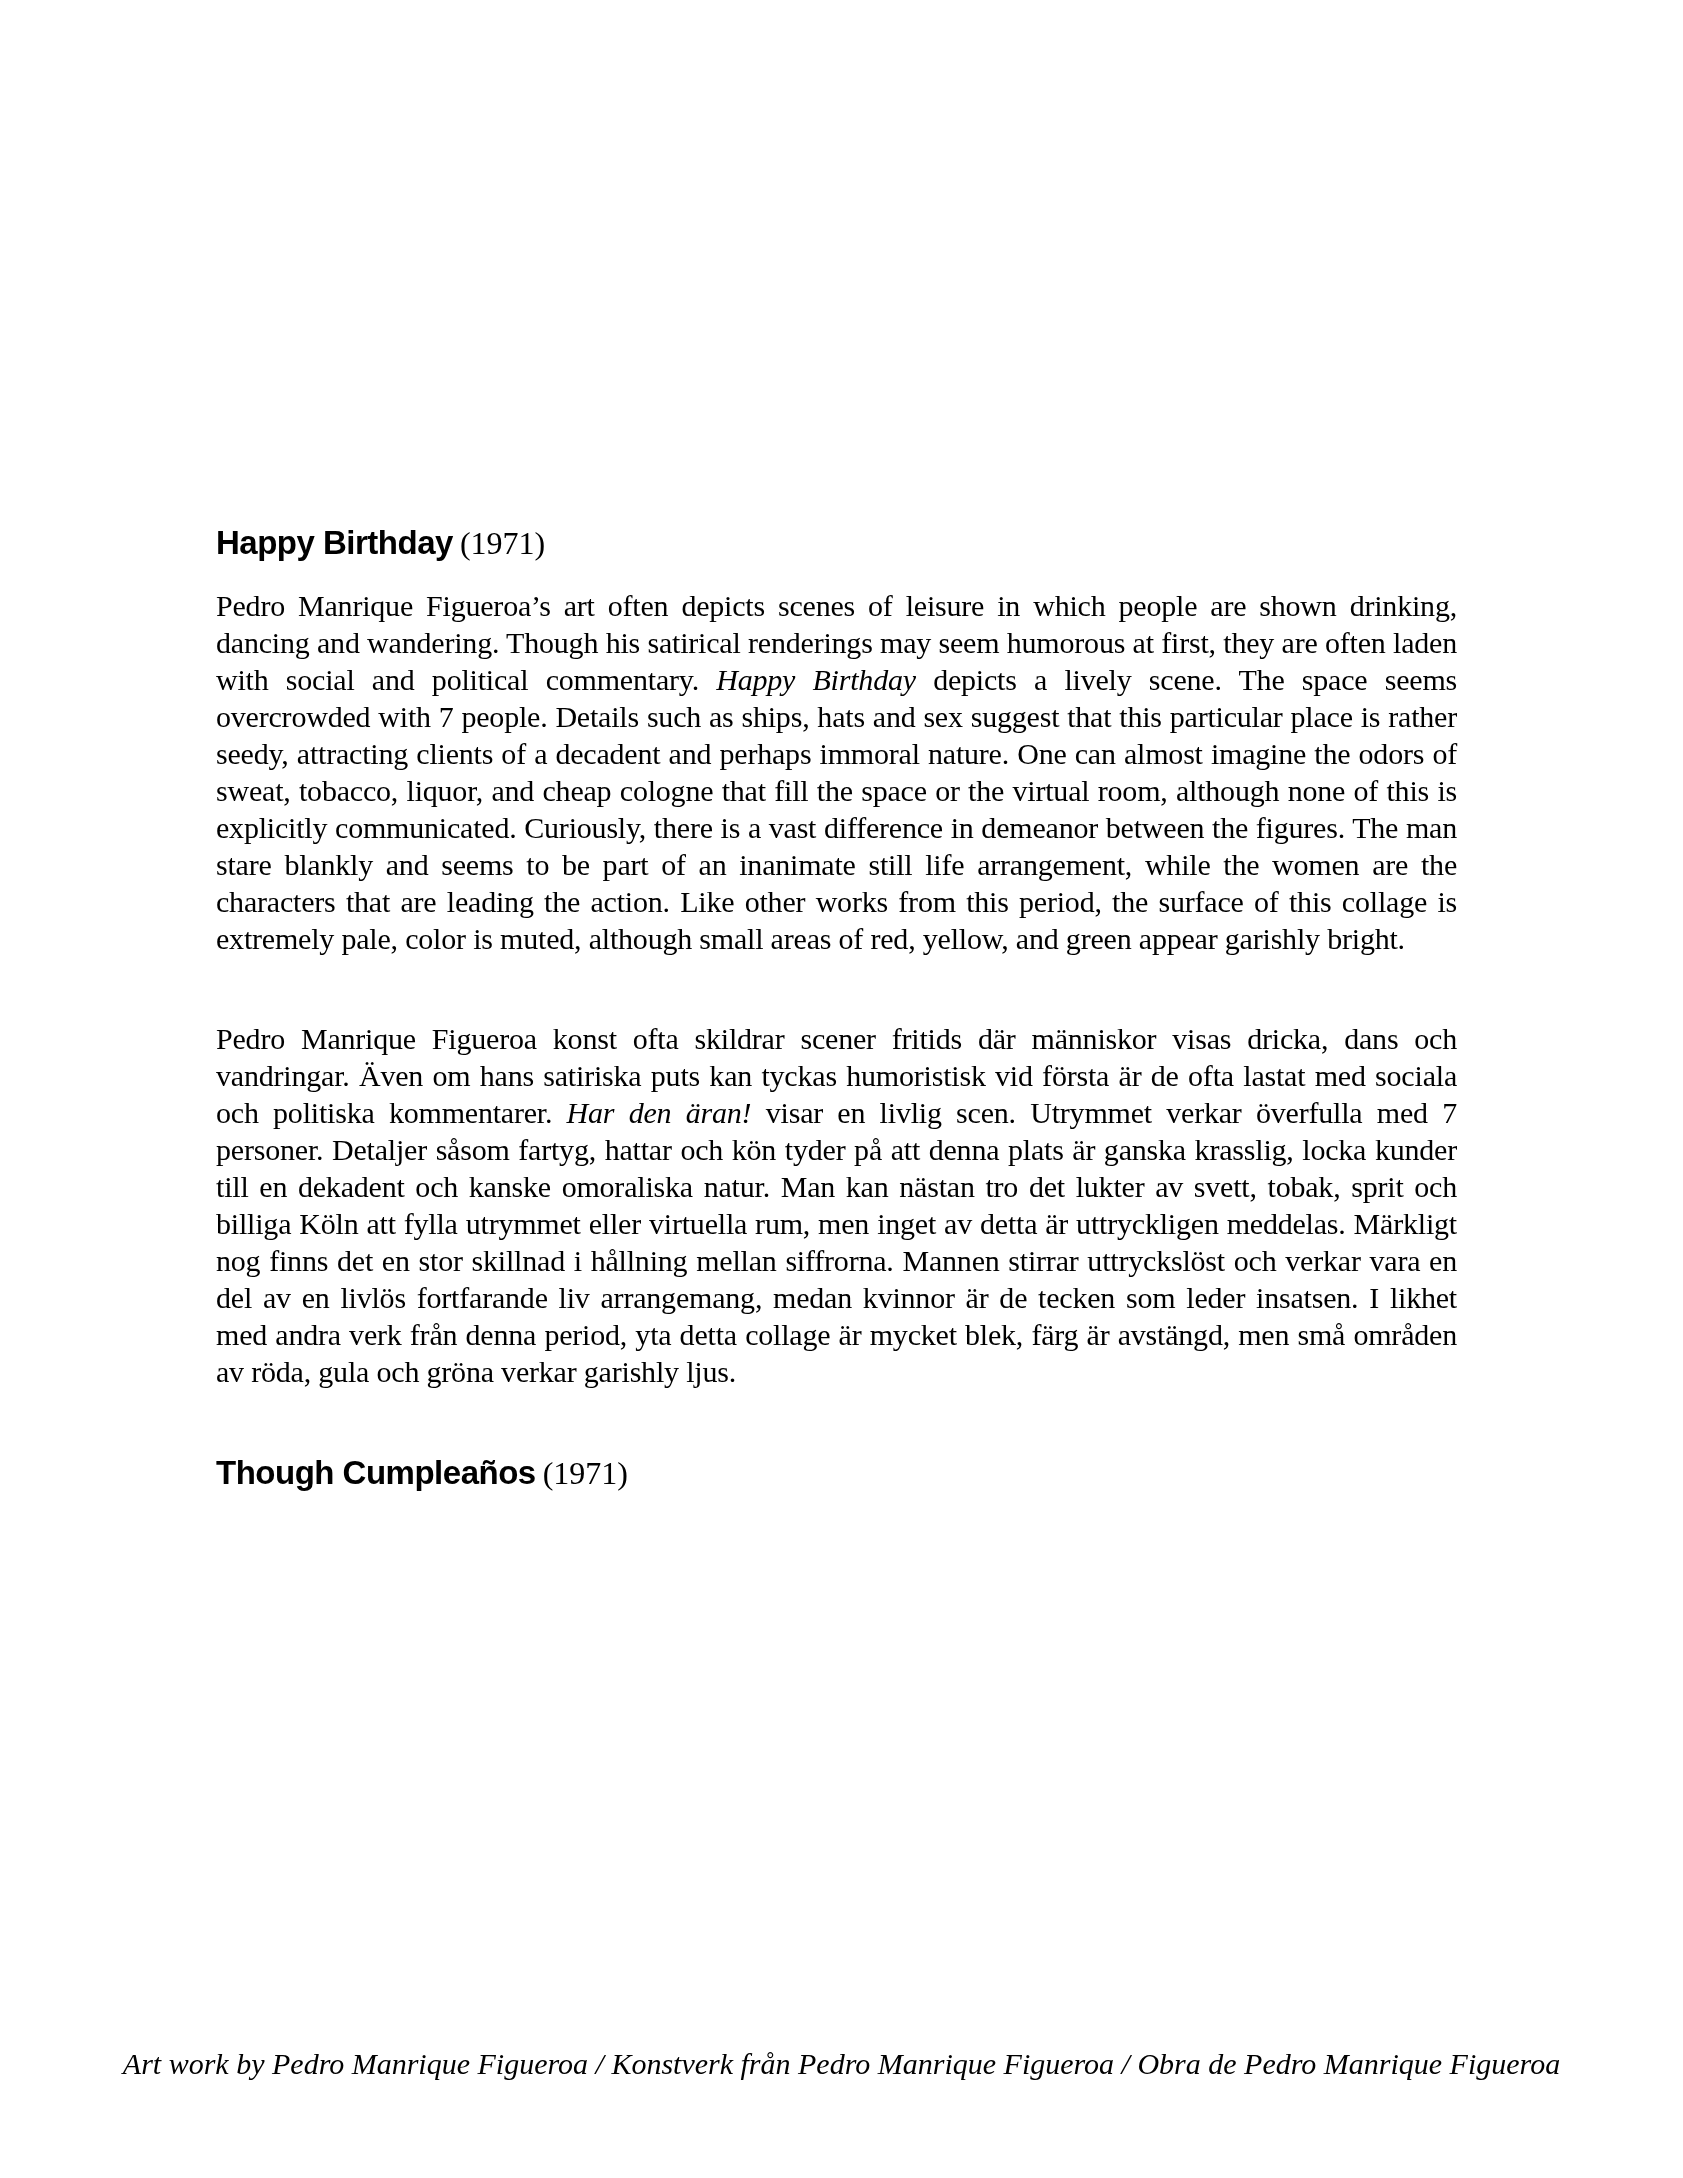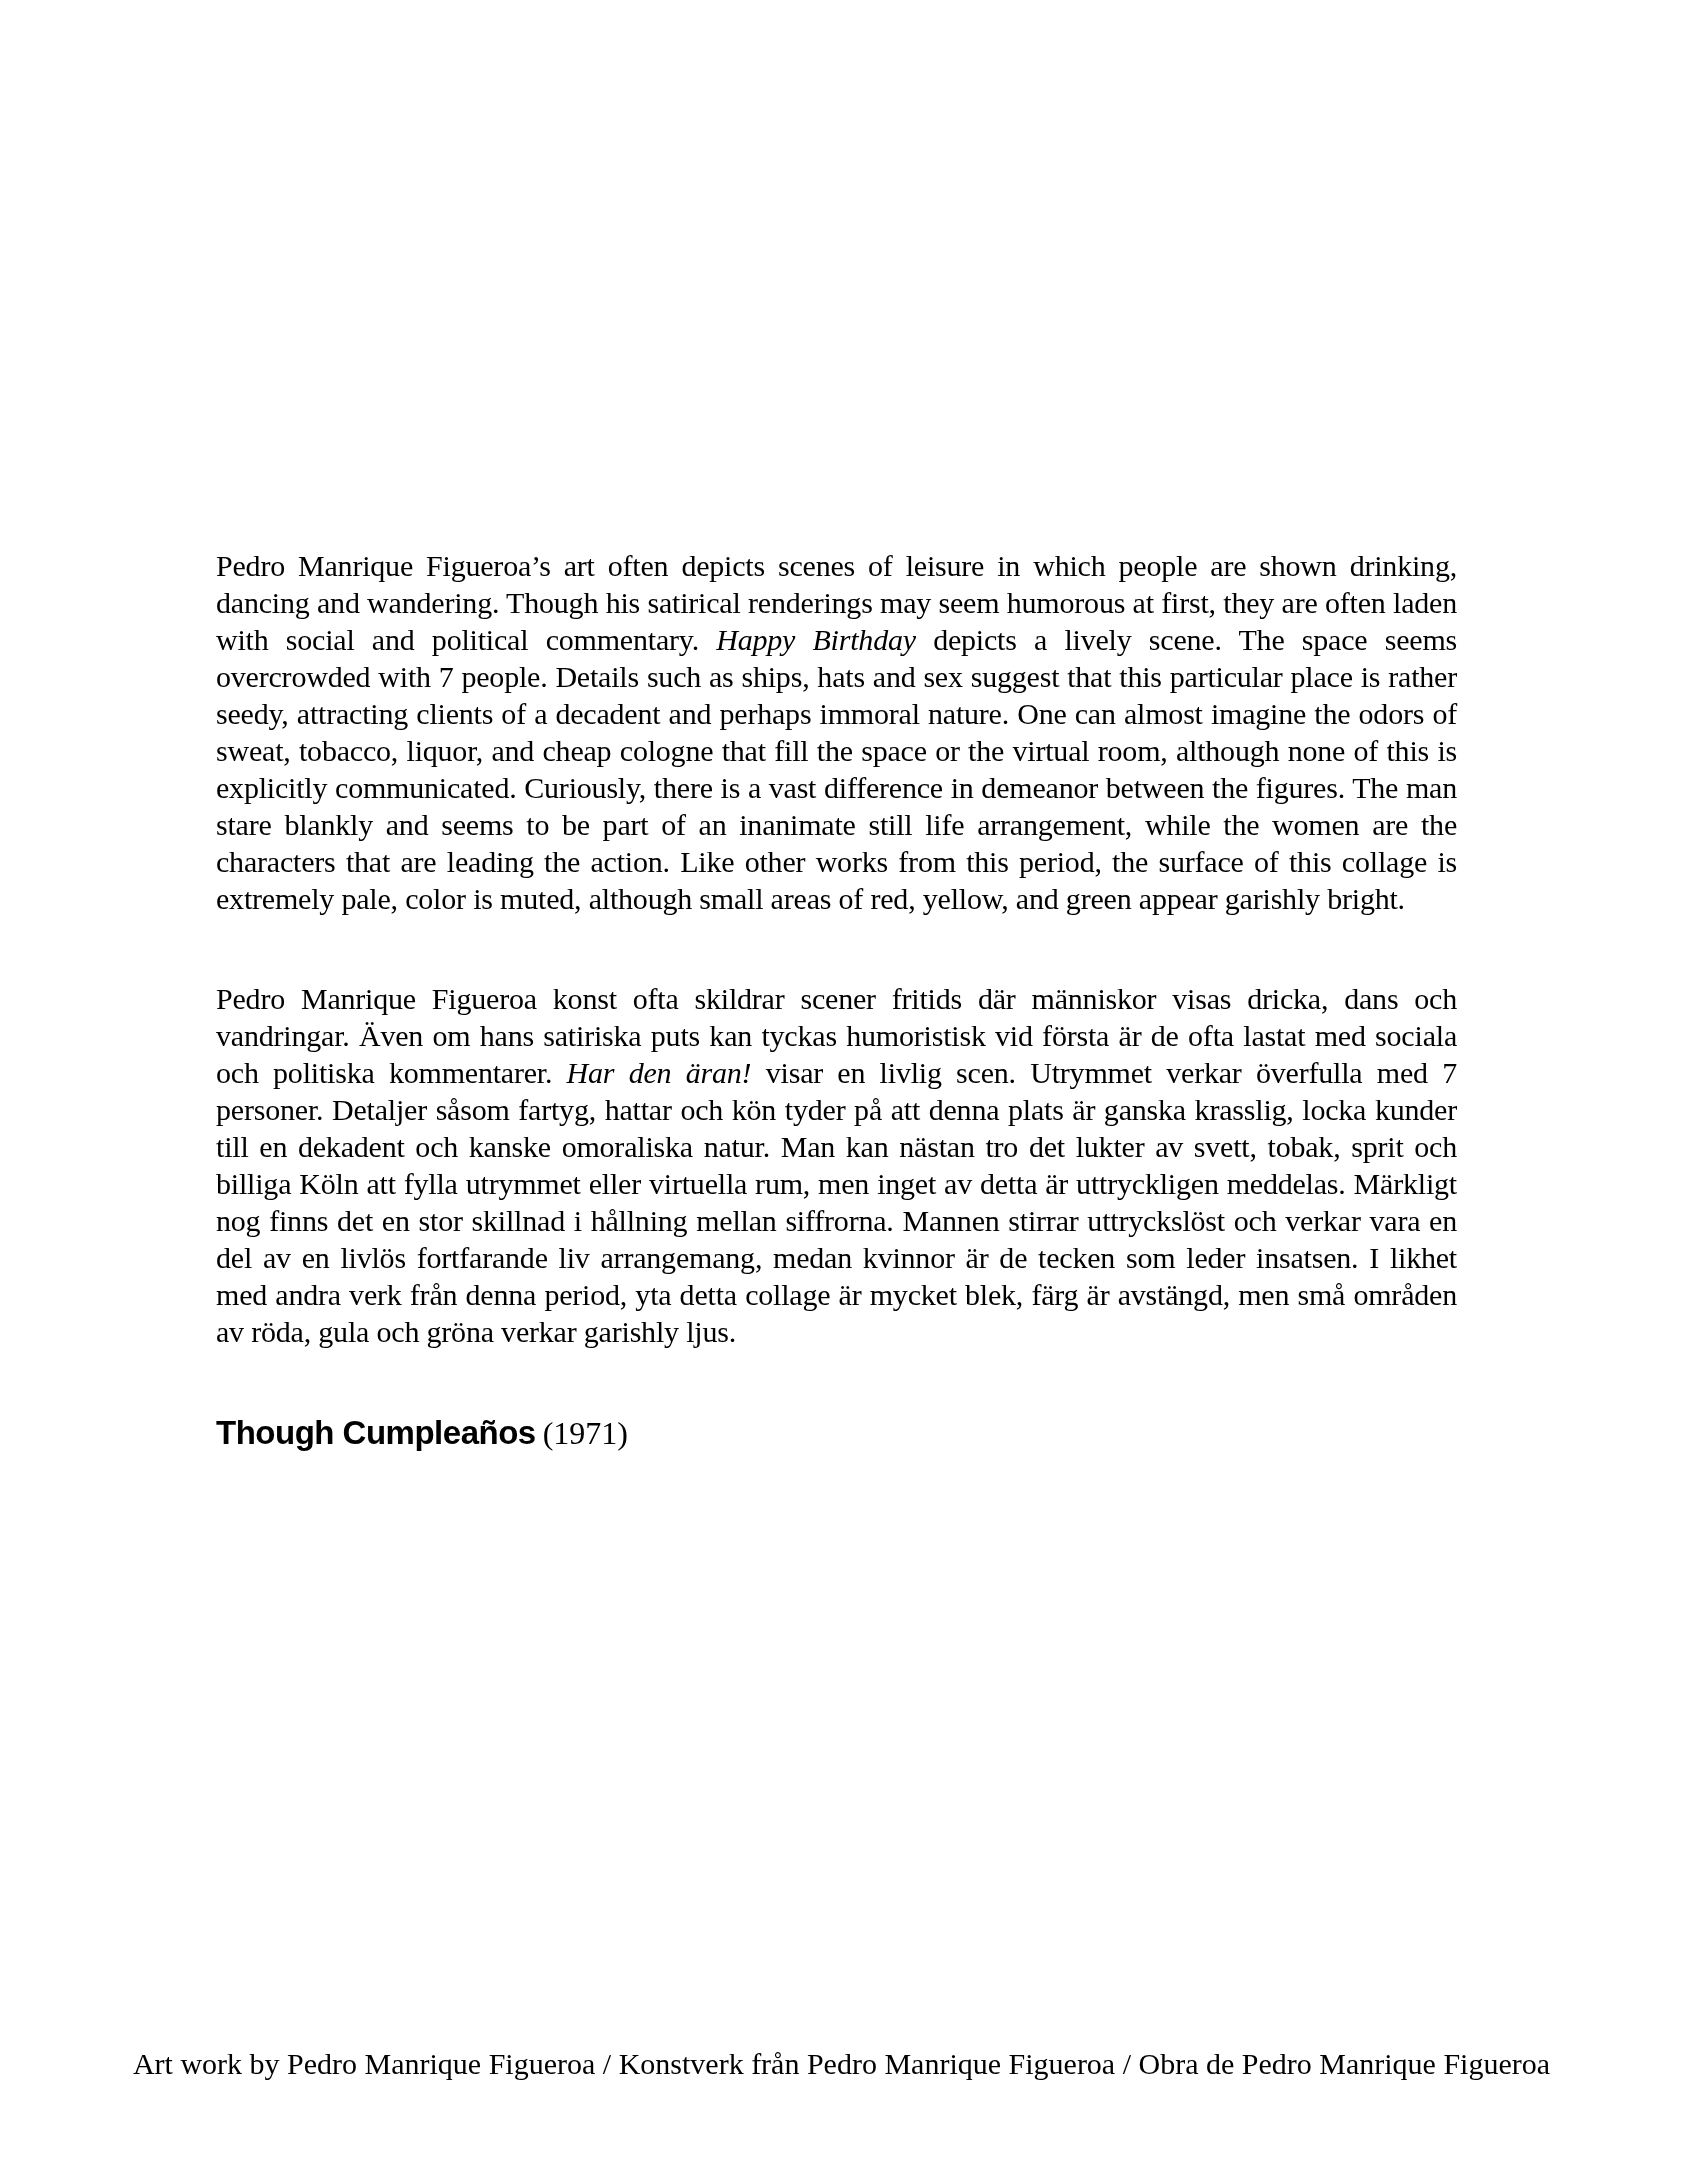--- a/index.html
+++ b/index.html
@@ -49,31 +49,33 @@
     line-height: 37px;
     letter-spacing: -0.2px;
   }
   .body-text em { font-style: italic; }
   .footer {
     position: absolute;
     left: 0;
     width: 1683px;
     top: 2045px;
     text-align: center;
+    font-style: italic;
     font-size: 30px;
     line-height: 38px;
   }
 </style>
 </head>
 <body>
 
 <div class="page">
   <div class="content">
 
     <div class="section">
+      <h2 class="section-heading"><span class="title-bold">Happy Birthday</span><span class="title-year">(1971)</span></h2>
       <p class="body-text"><span>Pedro Manrique Figueroa’s art often depicts scenes of leisure in which people are shown drinking, dancing and wandering. Though his satirical renderings may seem humorous at first, they are often laden with social and political commentary. </span><em>Happy Birthday</em><span> depicts a lively scene. The space seems overcrowded with 7 people. Details such as ships, hats and sex suggest that this particular place is rather seedy, attracting clients of a decadent and perhaps immoral nature. One can almost imagine the odors of sweat, tobacco, liquor, and cheap cologne that fill the space or the virtual room, although none of this is explicitly communicated. Curiously, there is a vast difference in demeanor between the figures. The man stare blankly and seems to be part of an inanimate still life arrangement, while the women are the characters that are leading the action. Like other works from this period, the surface of this collage is extremely pale, color is muted, although small areas of red, yellow, and green appear garishly bright.</span></p>
     </div>
 
     <div class="section">
       <p class="body-text"><span>Pedro Manrique Figueroa konst ofta skildrar scener fritids där människor visas dricka, dans och vandringar. Även om hans satiriska puts kan tyckas humoristisk vid första är de ofta lastat med sociala och politiska kommentarer. </span><em>Har den äran!</em><span> visar en livlig scen. Utrymmet verkar överfulla med 7 personer. Detaljer såsom fartyg, hattar och kön tyder på att denna plats är ganska krasslig, locka kunder till en dekadent och kanske omoraliska natur. Man kan nästan tro det lukter av svett, tobak, sprit och billiga Köln att fylla utrymmet eller virtuella rum, men inget av detta är uttryckligen meddelas. Märkligt nog finns det en stor skillnad i hållning mellan siffrorna. Mannen stirrar uttryckslöst och verkar vara en del av en livlös fortfarande liv arrangemang, medan kvinnor är de tecken som leder insatsen. I likhet med andra verk från denna period, yta detta collage är mycket blek, färg är avstängd, men små områden av röda, gula och gröna verkar garishly ljus.</span></p>
     </div>
 
     <div class="section">
       <h2 class="section-heading"><span class="title-bold">Though Cumpleaños</span><span class="title-year">(1971)</span></h2>
     </div>

